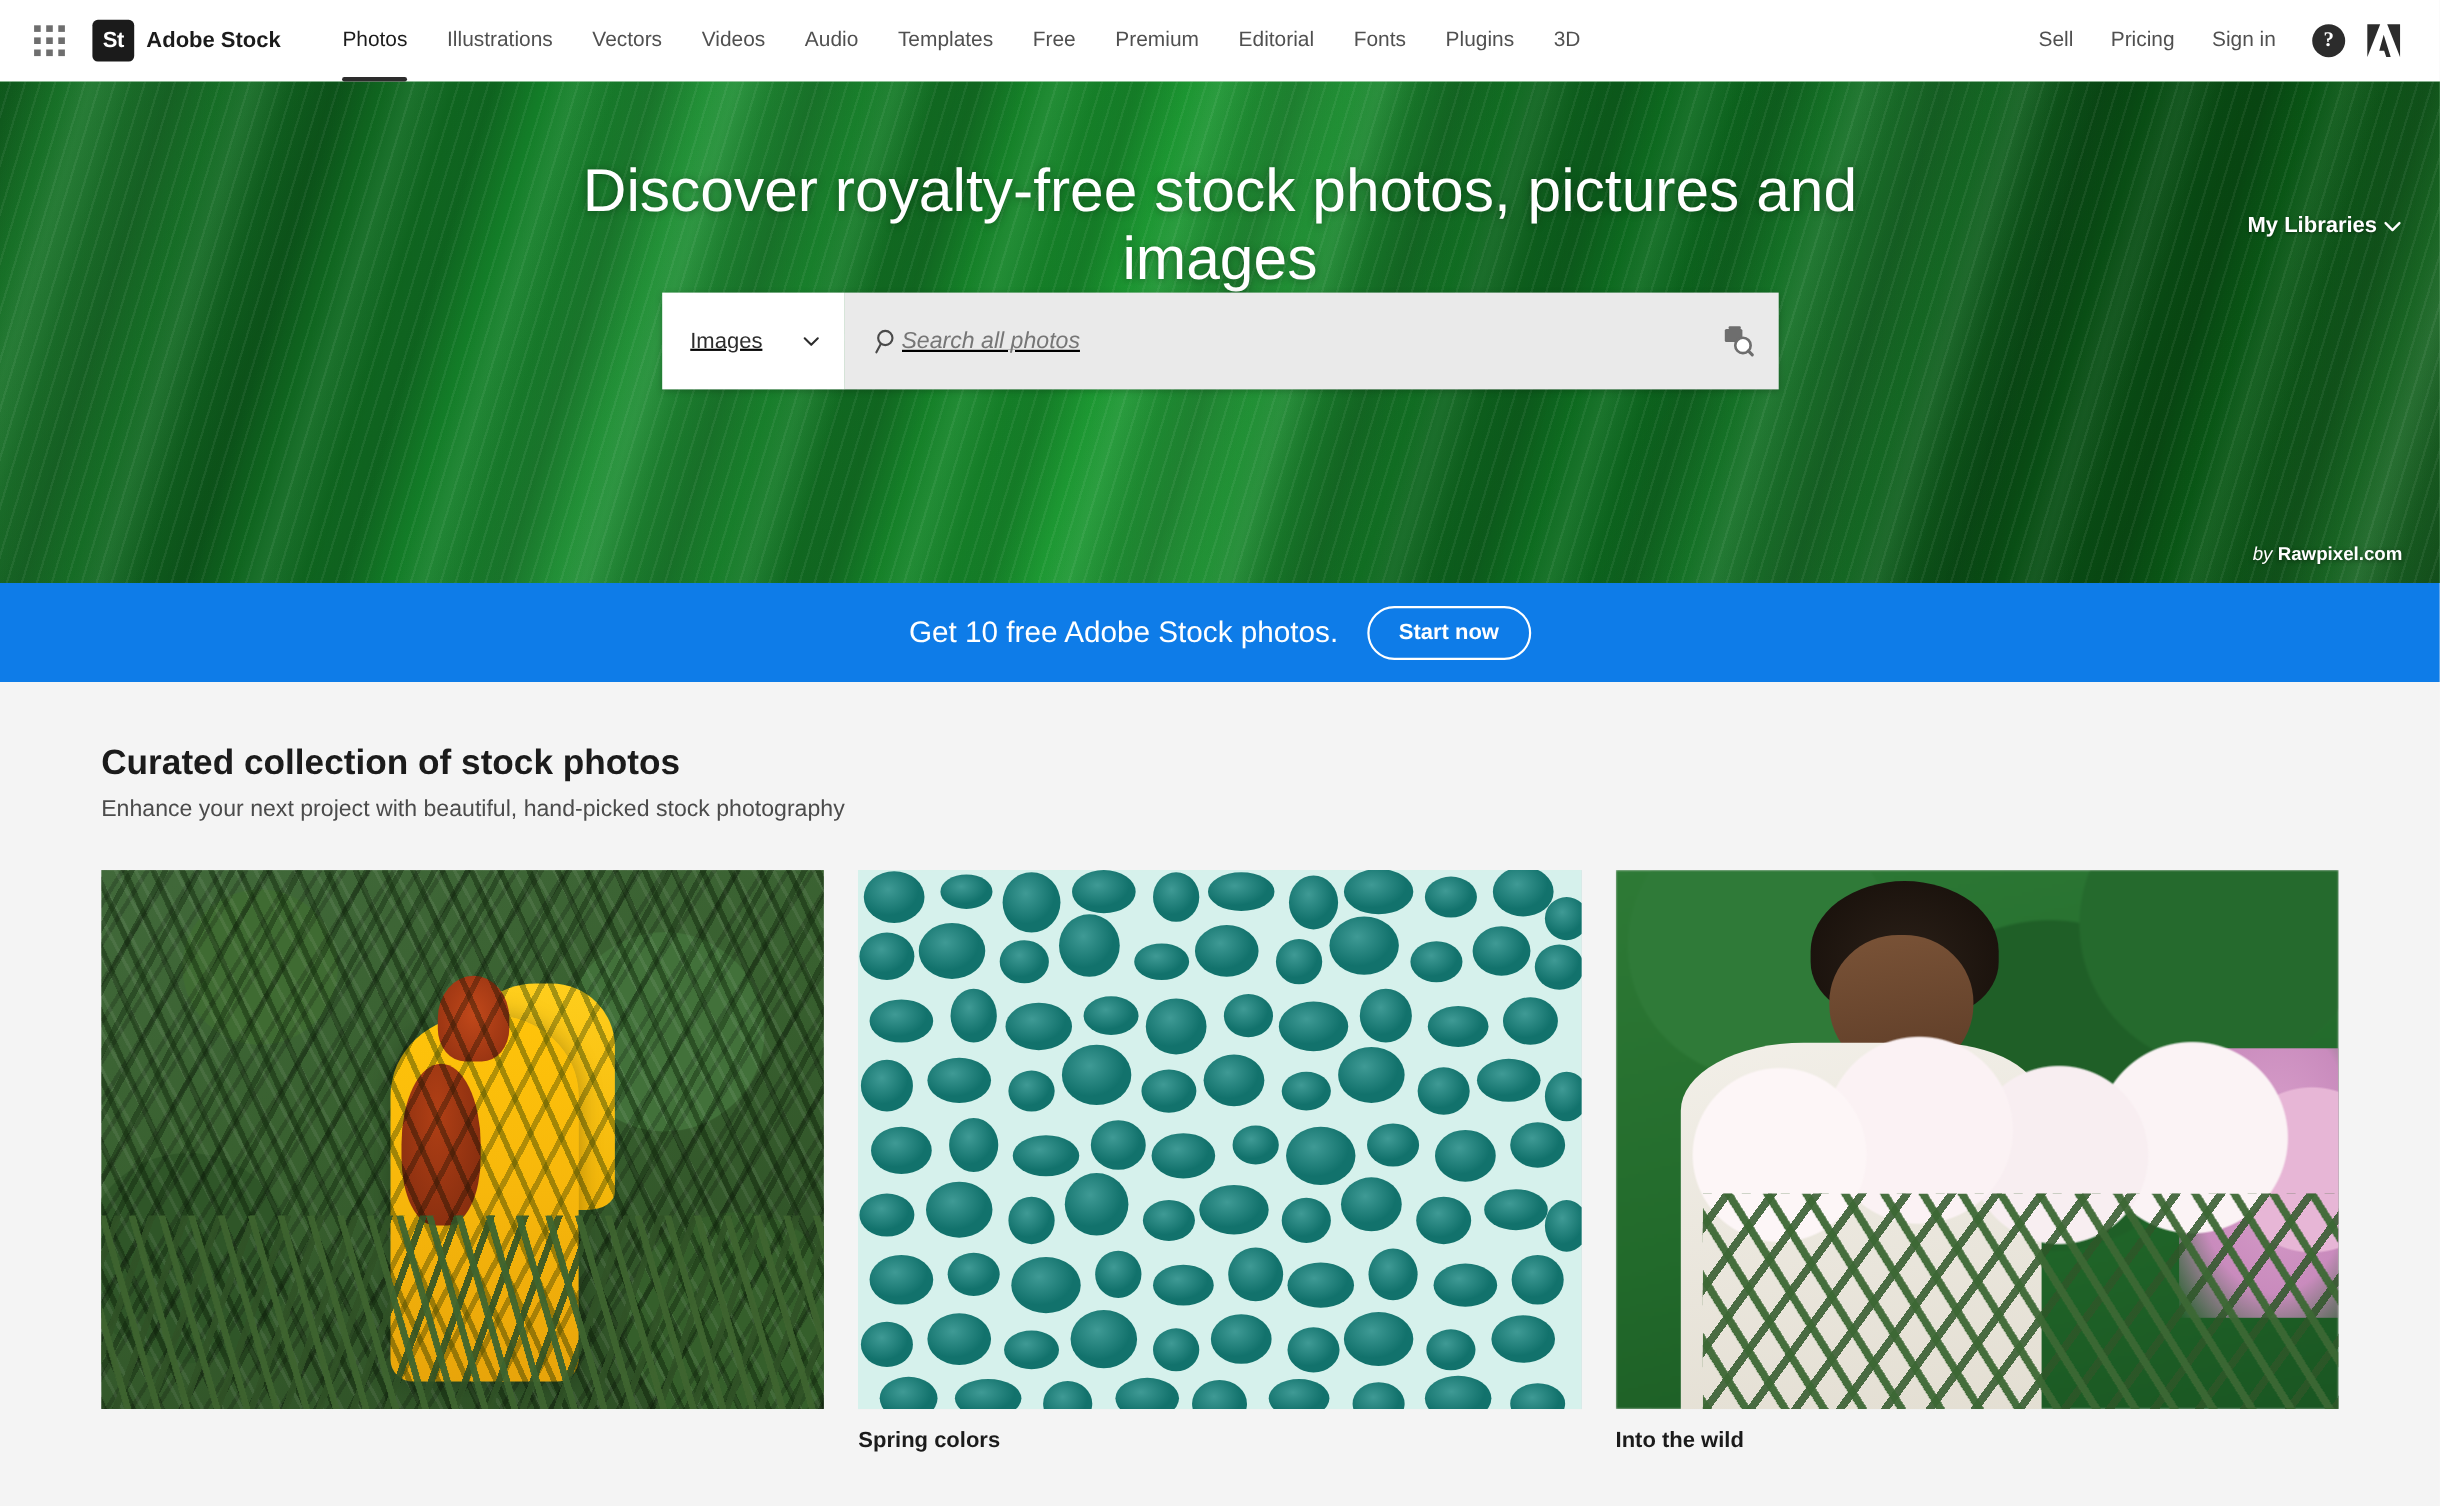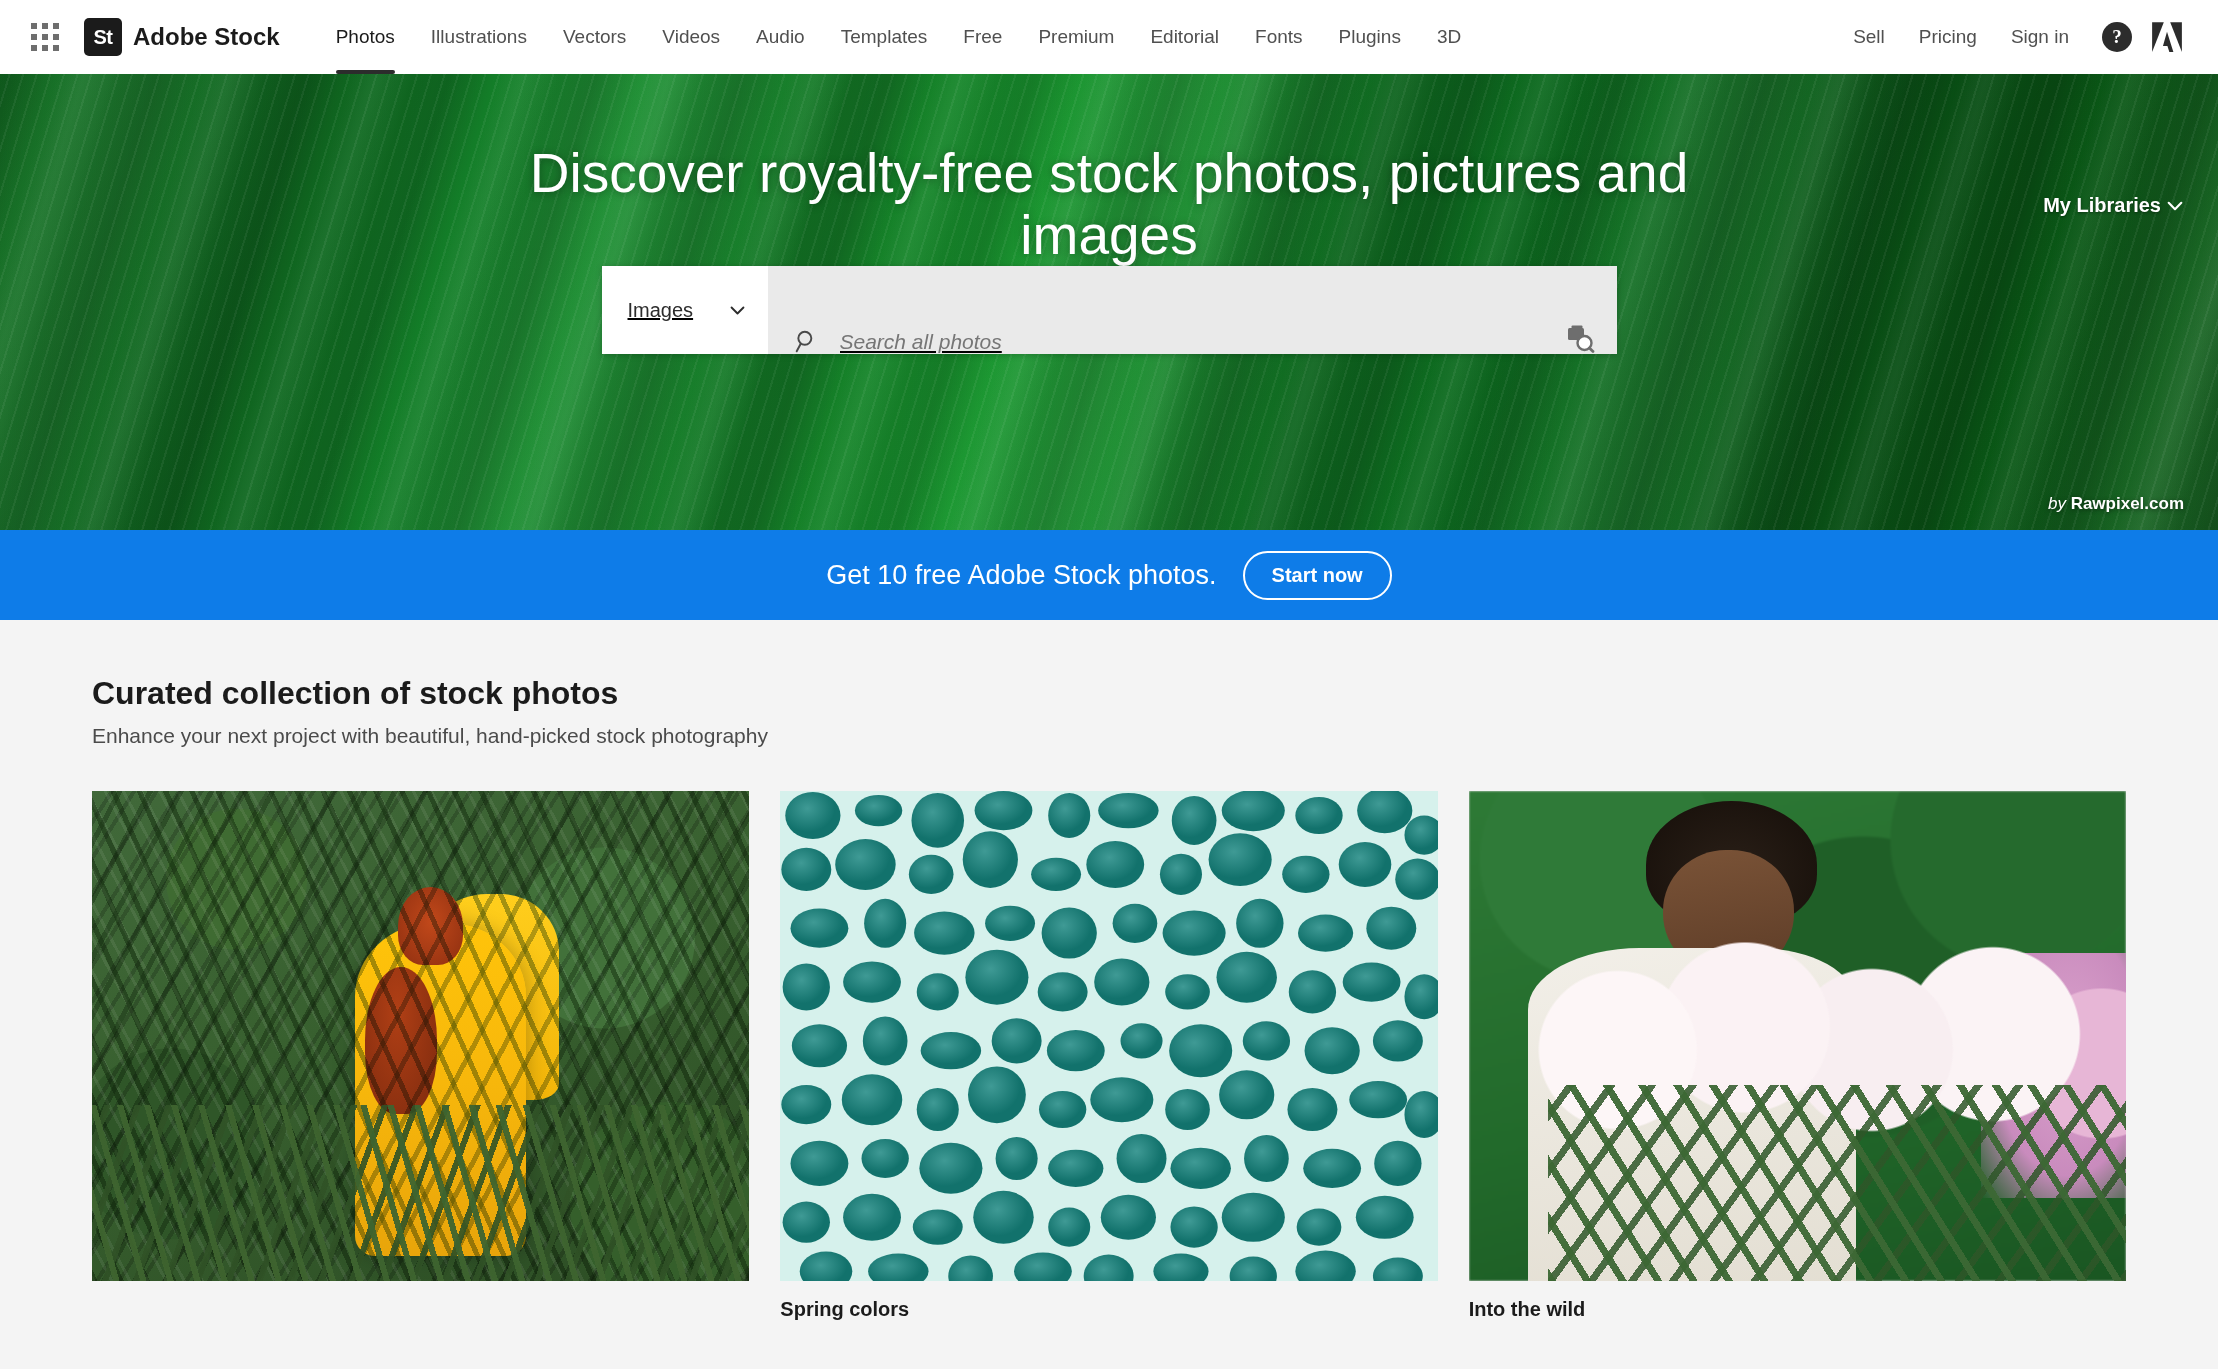--- a/index.html
+++ b/index.html
@@ -38,21 +38,21 @@
   .brand-mark {
     width: 38px; height: 38px;
     background: #1b1b1b;
     border-radius: 5px;
     color: #fff;
     font-size: 20px;
     font-weight: bold;
     display: flex; align-items: center; justify-content: center;
     letter-spacing: -0.5px;
   }
-  .brand-name { font-size: 24px; font-weight: bold; color: #1b1b1b; white-space: nowrap;}
+  .brand-name { font-size: 20px; font-weight: bold; color: #1b1b1b; white-space: nowrap;}
 
   .mainnav { display: flex; align-items: center; height: 74px; }
   .mainnav a {
     position: relative;
     font-size: 19px;
     color: #505050;
     text-decoration: none;
     padding: 0 18px;
     height: 74px;
     display: flex; align-items: center;
@@ -158,23 +158,22 @@
     background: #fff;
     display: flex; align-items: center; justify-content: space-between;
     padding: 0 22px 0 26px;
     cursor: pointer;
   }
   .search-select span { font-size: 20px; color: #2c2c2c; }
   .chev-dark { width: 17px; height: 17px; display:block; }
   .search-field {
     flex: 1; height: 100%;
     background: #eaeaea;
-    display: flex; align-items: flex-end;
+    display: flex; align-items: center;
     padding: 0 22px 0 26px;
-    gap: 20px;
   }
   .search-field input {
     flex: 1;
     border: none; outline: none; background: transparent;
     font-size: 21px; color: #3a3a3a;
     font-family: "Liberation Sans", sans-serif;
   }
   .search-field input::placeholder { color: #767676; font-style: italic; }
   .icon-dark { width: 26px; height: 26px; display: block; flex: none; }
   .visual-search { width: 30px; height: 30px; flex:none; cursor: pointer; }

